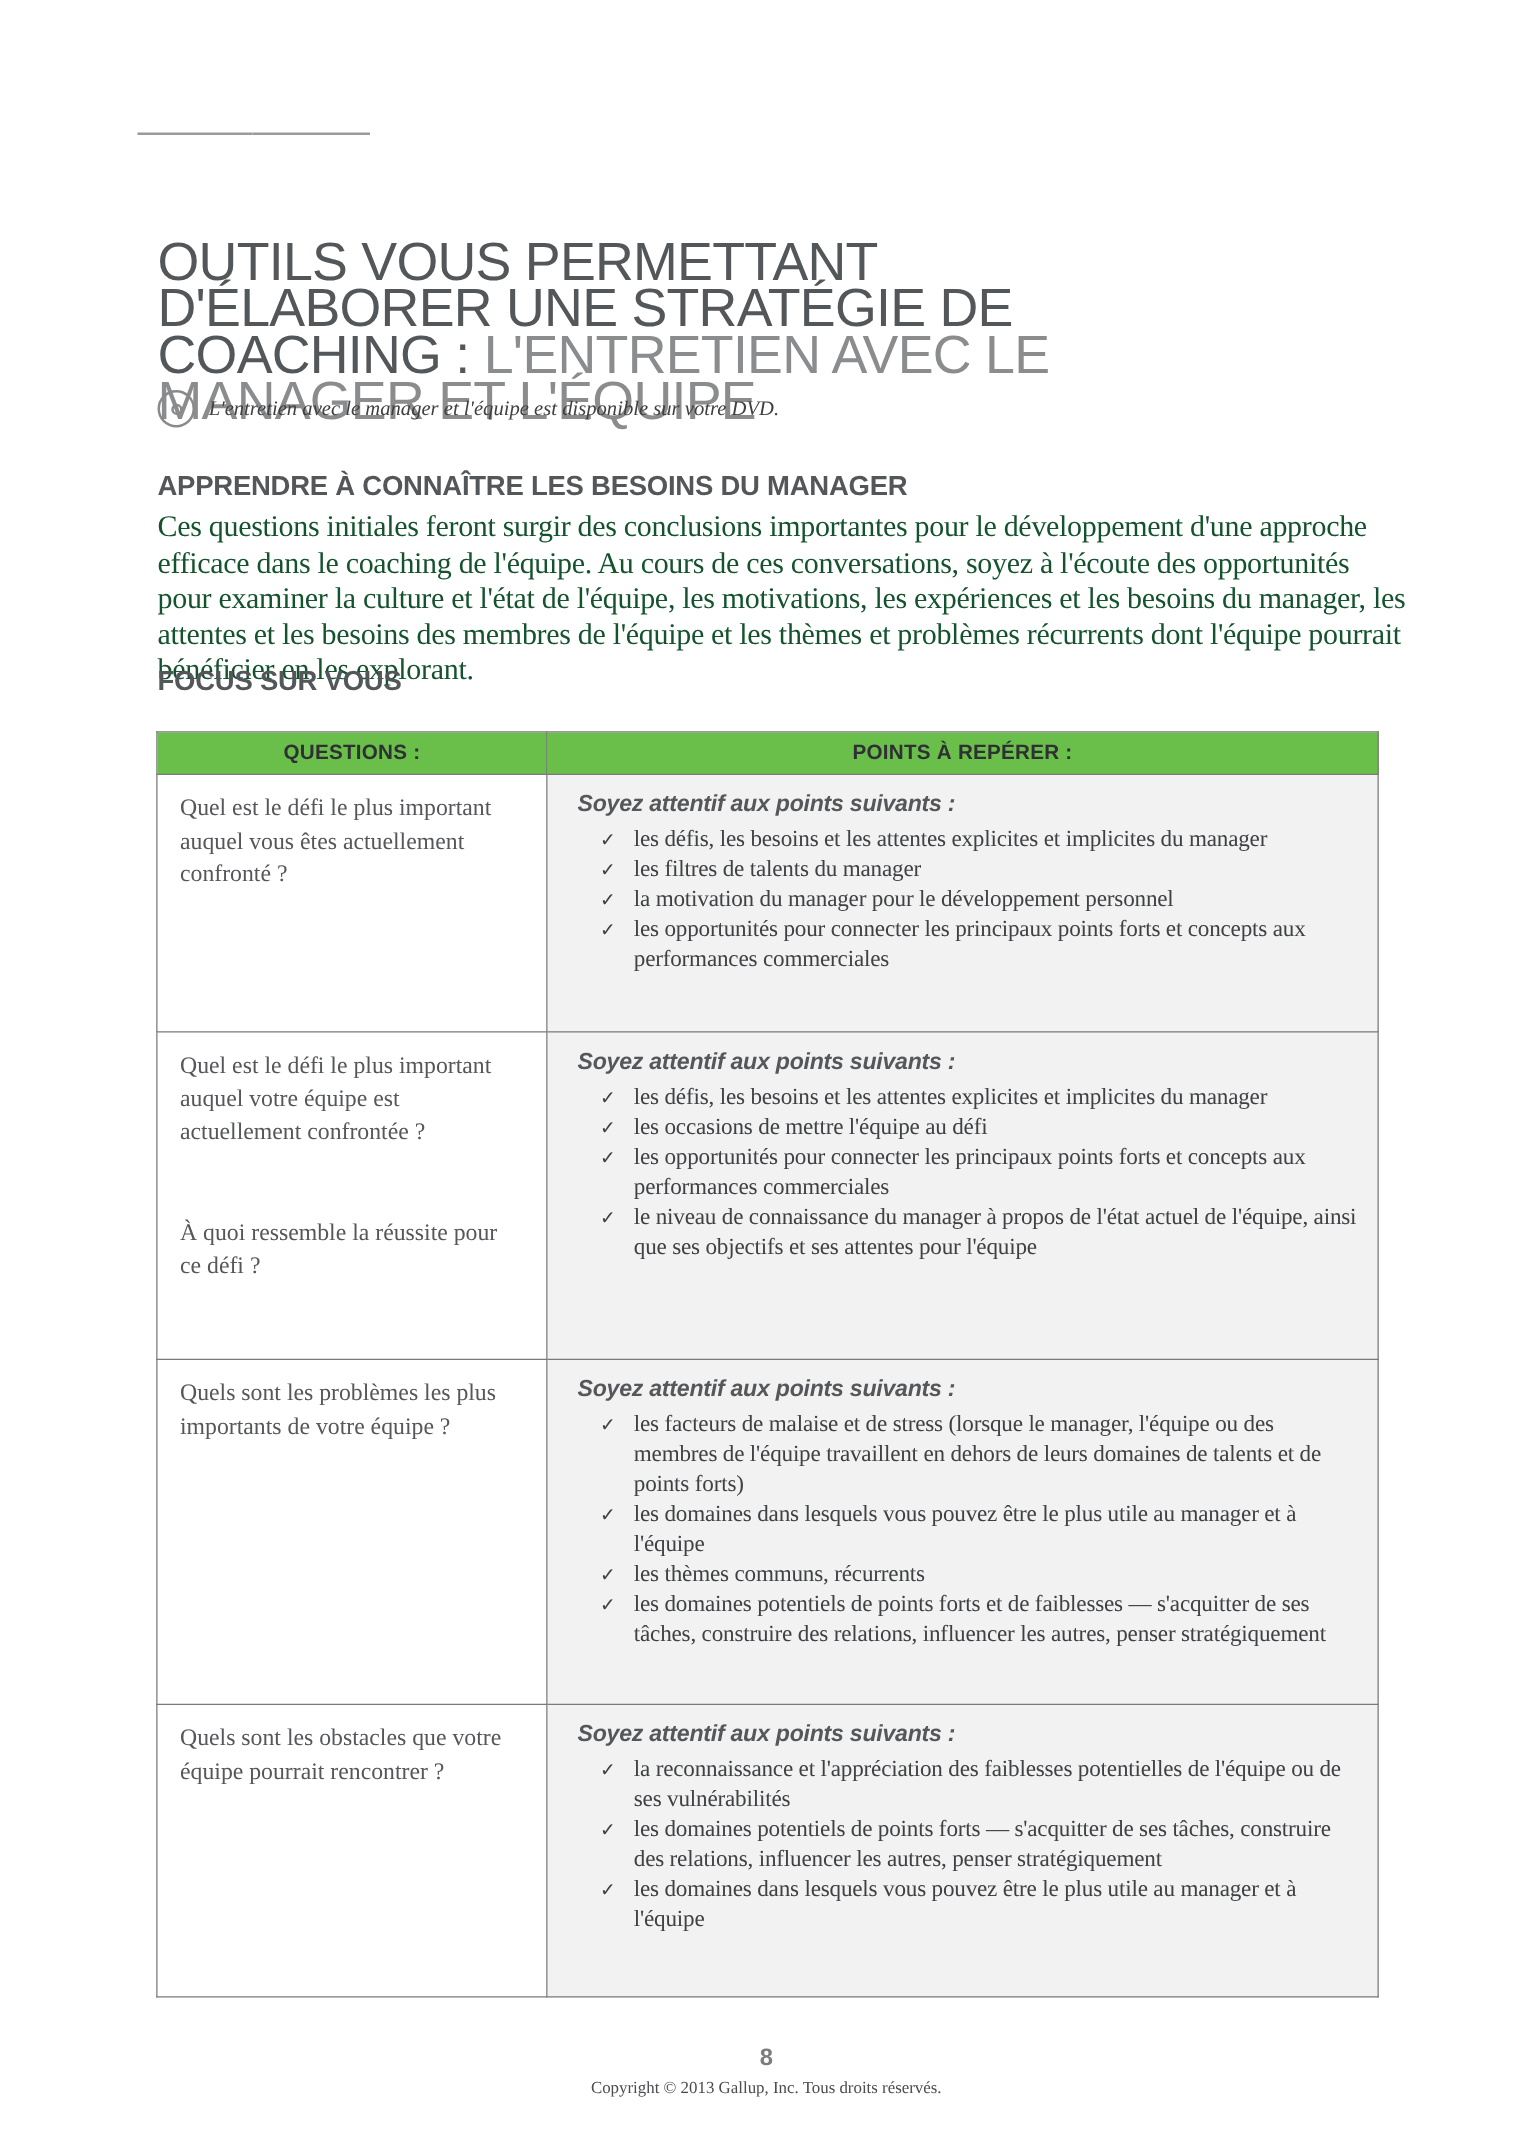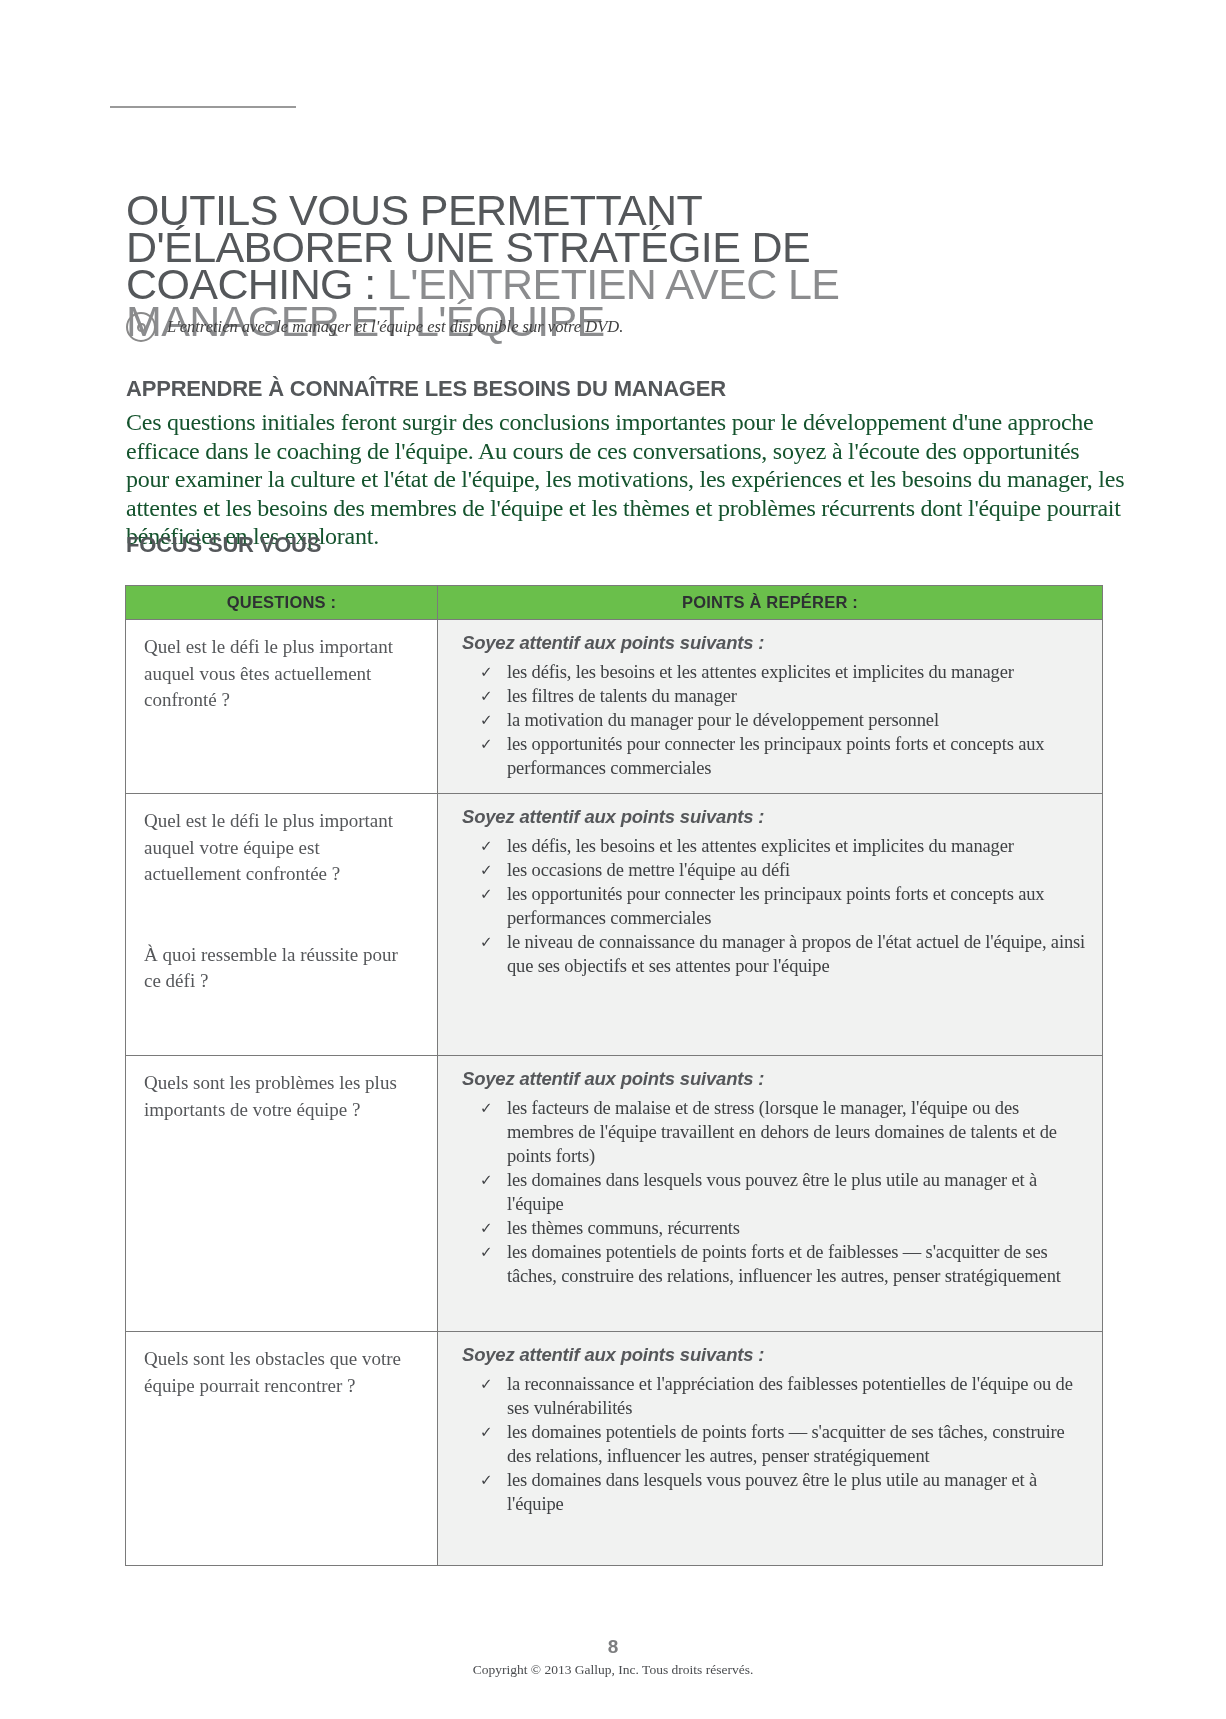--- a/index.html
+++ b/index.html
@@ -32,21 +32,21 @@
   table.focus td { border: 1px solid #7a7a7a; vertical-align: top; }
   td.q { background: #ffffff; padding: 14px 18px 10px 18px; font-family: "Liberation Serif", serif; font-size: 19px; line-height: 26.5px; color: #55575a; }
   td.q p { margin: 0; }
   td.q p + p { margin-top: 54px; }
   td.p { background: #f1f2f1; padding: 12px 16px 10px 24px; }
   .lead { font-family: "Liberation Sans", sans-serif; font-weight: bold; font-style: italic; font-size: 18.5px; color: #55575a; margin: 0 0 6px 0; letter-spacing: -0.2px; }
   ul.checks { list-style: none; margin: 0; padding: 0 0 0 18px; }
   ul.checks li { position: relative; padding-left: 27px; font-family: "Liberation Serif", serif; font-size: 18.5px; line-height: 24px; color: #3f4144; letter-spacing: -0.15px; }
   ul.checks li .check { position: absolute; left: 0; top: 0; font-family: "DejaVu Sans", sans-serif; font-size: 15px; color: #3f4144; }
 
-  .row1 td { height: 174px; box-sizing: border-box; }
+  .row1 td { height: 206px; box-sizing: border-box; }
   .row2 td { height: 262px; box-sizing: border-box; }
   .row3 td { height: 276px; box-sizing: border-box; }
   .row4 td { height: 234px; box-sizing: border-box; }
 
   .page-number { position: absolute; top: 1636px; left: 0; width: 1226px; text-align: center; font-family: "Liberation Sans", sans-serif; font-weight: bold; font-size: 19px; color: #7c7d7f; }
   .copyright { position: absolute; top: 1662px; left: 0; width: 1226px; text-align: center; font-family: "Liberation Serif", serif; font-size: 13.5px; color: #4a4c4f; }
 </style>
 </head>
 <body>
 

